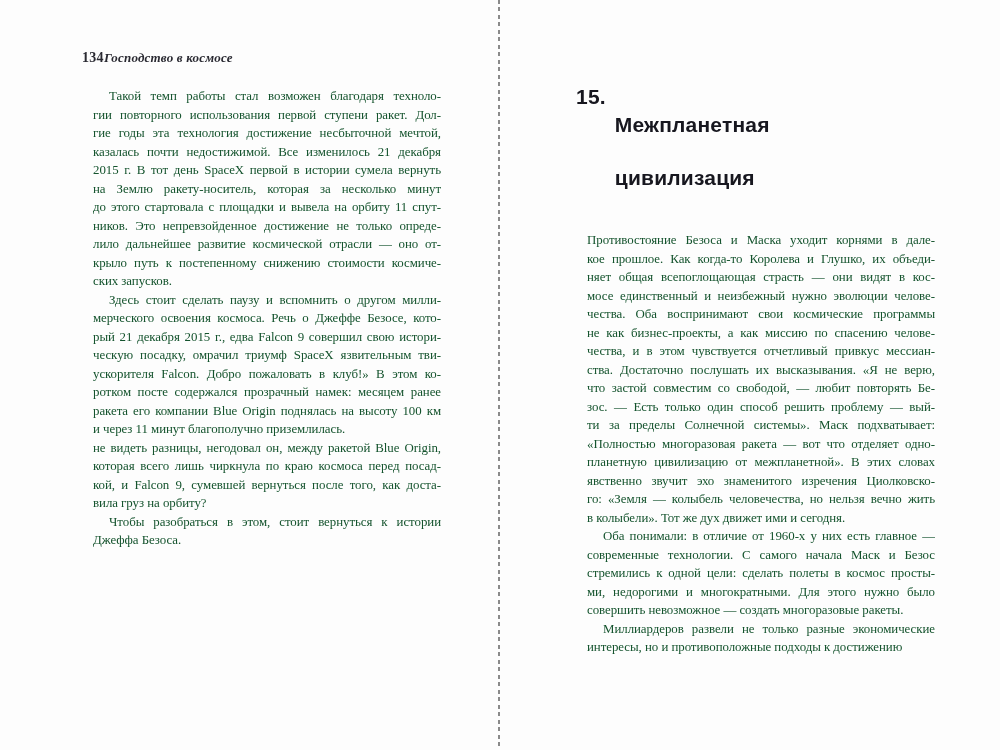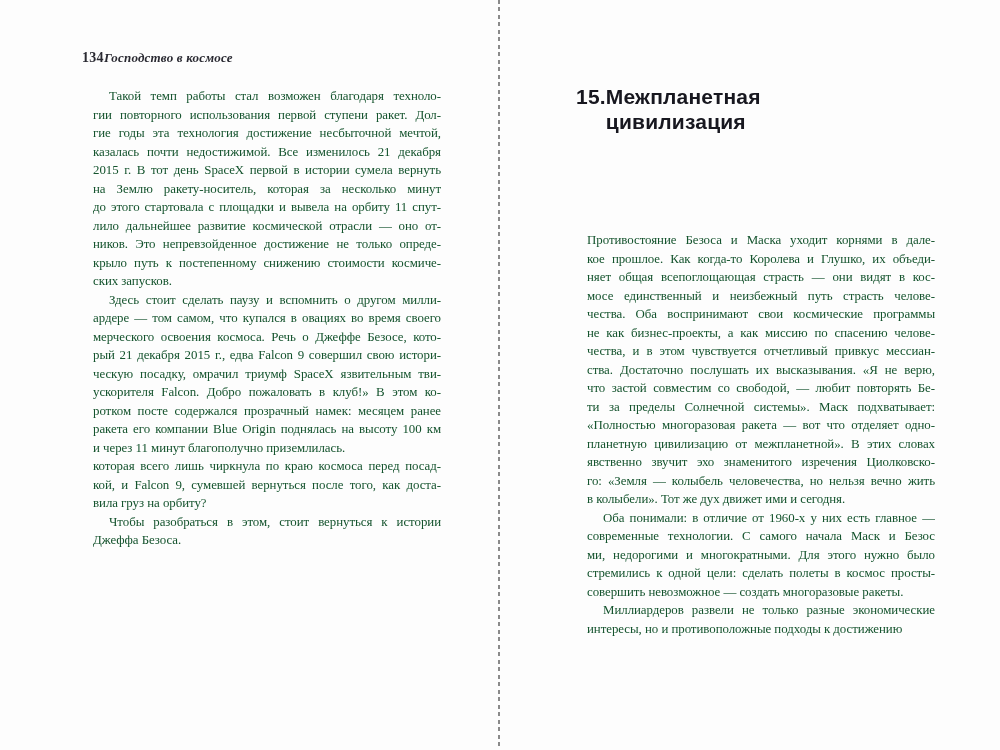--- a/index.html
+++ b/index.html
@@ -67,22 +67,22 @@
     left: 0;
     margin: 0;
     display: flex;
     font-family: "Liberation Sans", "DejaVu Sans", sans-serif;
     font-weight: 700;
     font-size: 21px;
     line-height: 25px;
     letter-spacing: 0.2px;
     color: #17171f;
   }
-  .chapter-number { }
-  .chapter-title-line { white-space: nowrap; }
+  .chapter-number { margin-right: 9px; }
+  .chapter-title-line { white-space: nowrap; margin-top: 28px; }
 
   
   .body {
     position: absolute;
     left: 0;
     width: 348px;
     font-size: 12.9px;
     line-height: 18.5px;
     color: #14532d;
     letter-spacing: -0.05px;
@@ -116,37 +116,37 @@
     </header>
     <div class="body">
         <div class="para">
           <div class="line indent">Такой темп работы стал возможен благодаря техноло-</div>
           <div class="line">гии повторного использования первой ступени ракет. Дол-</div>
           <div class="line">гие годы эта технология достижение несбыточной мечтой,</div>
           <div class="line">казалась почти недостижимой. Все изменилось 21 декабря</div>
           <div class="line">2015 г. В тот день SpaceX первой в истории сумела вернуть</div>
           <div class="line">на Землю ракету-носитель, которая за несколько минут</div>
           <div class="line">до этого стартовала с площадки и вывела на орбиту 11 спут-</div>
+          <div class="line">ников. Это непревзойденное достижение не только опреде-</div>
           <div class="line">лило дальнейшее развитие космической отрасли — оно от-</div>
-          <div class="line">ников. Это непревзойденное достижение не только опреде-</div>
           <div class="line">крыло путь к постепенному снижению стоимости космиче-</div>
           <div class="line last">ских запусков.</div>
         </div>
         <div class="para">
           <div class="line indent">Здесь стоит сделать паузу и вспомнить о другом милли-</div>
-          <div class="line">ардере — том самом, что купался в овациях во время своего</div>
           <div class="line">мерческого освоения космоса. Речь о Джеффе Безосе, кото-</div>
           <div class="line">рый 21 декабря 2015 г., едва Falcon 9 совершил свою истори-</div>
           <div class="line">ческую посадку, омрачил триумф SpaceX язвительным тви-</div>
           <div class="line">ускорителя Falcon. Добро пожаловать в клуб!» В этом ко-</div>
           <div class="line">ротком посте содержался прозрачный намек: месяцем ранее</div>
           <div class="line">ракета его компании Blue Origin поднялась на высоту 100 км</div>
           <div class="line last">и через 11 минут благополучно приземлилась.</div>
         </div>
         <div class="para">
+          <div class="line">не видеть разницы, негодовал он, между ракетой Blue Origin,</div>
           <div class="line">которая всего лишь чиркнула по краю космоса перед посад-</div>
           <div class="line">кой, и Falcon 9, сумевшей вернуться после того, как доста-</div>
           <div class="line last">вила груз на орбиту?</div>
         </div>
         <div class="para">
           <div class="line indent">Чтобы разобраться в этом, стоит вернуться к истории</div>
           <div class="line last">Джеффа Безоса.</div>
         </div>
       </div>
   </section>
@@ -157,38 +157,39 @@
       <span class="chapter-title">
           <div class="chapter-title-line">Межпланетная</div>
           <div class="chapter-title-line">цивилизация</div>
         </span>
     </h1>
     <div class="body">
         <div class="para">
           <div class="line">Противостояние Безоса и Маска уходит корнями в дале-</div>
           <div class="line">кое прошлое. Как когда-то Королева и Глушко, их объеди-</div>
           <div class="line">няет общая всепоглощающая страсть — они видят в кос-</div>
-          <div class="line">мосе единственный и неизбежный путь страсть челове-</div>
+          <div class="line">мосе единственный и неизбежный нужно эволюции челове-</div>
           <div class="line">чества. Оба воспринимают свои космические программы</div>
           <div class="line">не как бизнес-проекты, а как миссию по спасению челове-</div>
           <div class="line">чества, и в этом чувствуется отчетливый привкус мессиан-</div>
           <div class="line">ства. Достаточно послушать их высказывания. «Я не верю,</div>
           <div class="line">что застой совместим со свободой, — любит повторять Бе-</div>
+          <div class="line">зос. — Есть только один способ решить проблему — вый-</div>
           <div class="line">ти за пределы Солнечной системы». Маск подхватывает:</div>
           <div class="line">«Полностью многоразовая ракета — вот что отделяет одно-</div>
           <div class="line">планетную цивилизацию от межпланетной». В этих словах</div>
           <div class="line">явственно звучит эхо знаменитого изречения Циолковско-</div>
           <div class="line">го: «Земля — колыбель человечества, но нельзя вечно жить</div>
           <div class="line last">в колыбели». Тот же дух движет ими и сегодня.</div>
         </div>
         <div class="para">
           <div class="line indent">Оба понимали: в отличие от 1960-х у них есть главное —</div>
           <div class="line">современные технологии. С самого начала Маск и Безос</div>
+          <div class="line">стремились к одной цели: сделать полеты в космос просты-</div>
           <div class="line">ми, недорогими и многократными. Для этого нужно было</div>
-          <div class="line">стремились к одной цели: сделать полеты в космос просты-</div>
           <div class="line last">совершить невозможное — создать многоразовые ракеты.</div>
         </div>
         <div class="para">
           <div class="line indent">Миллиардеров развели не только разные экономические</div>
           <div class="line last">интересы, но и противоположные подходы к достижению</div>
         </div>
       </div>
   </section>
 
 </div>

